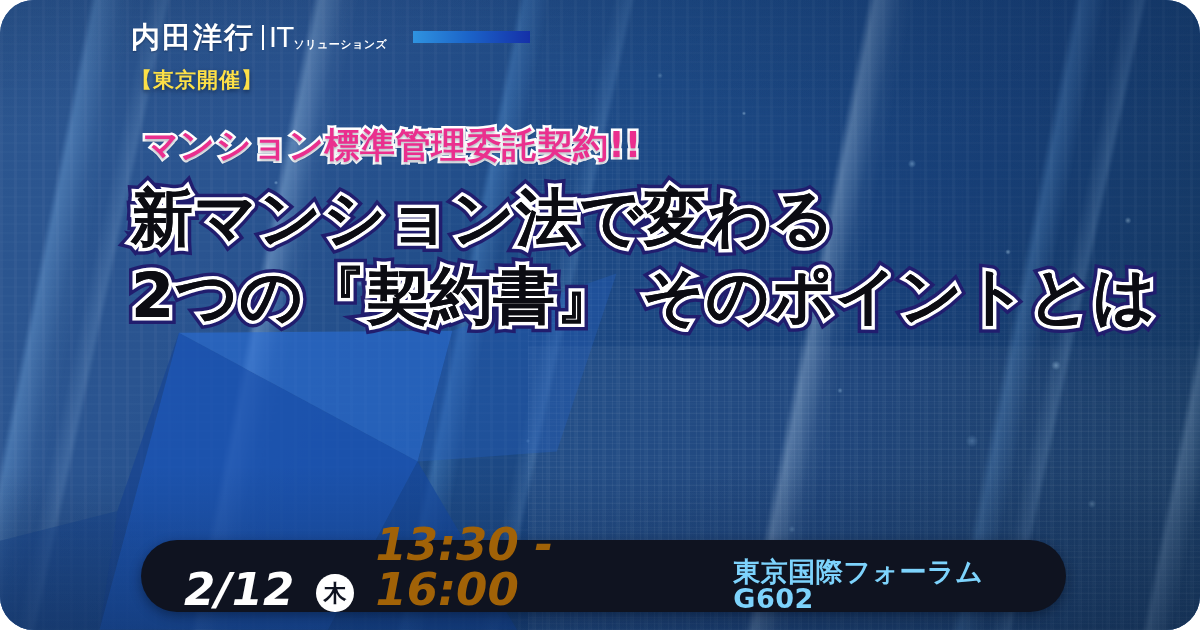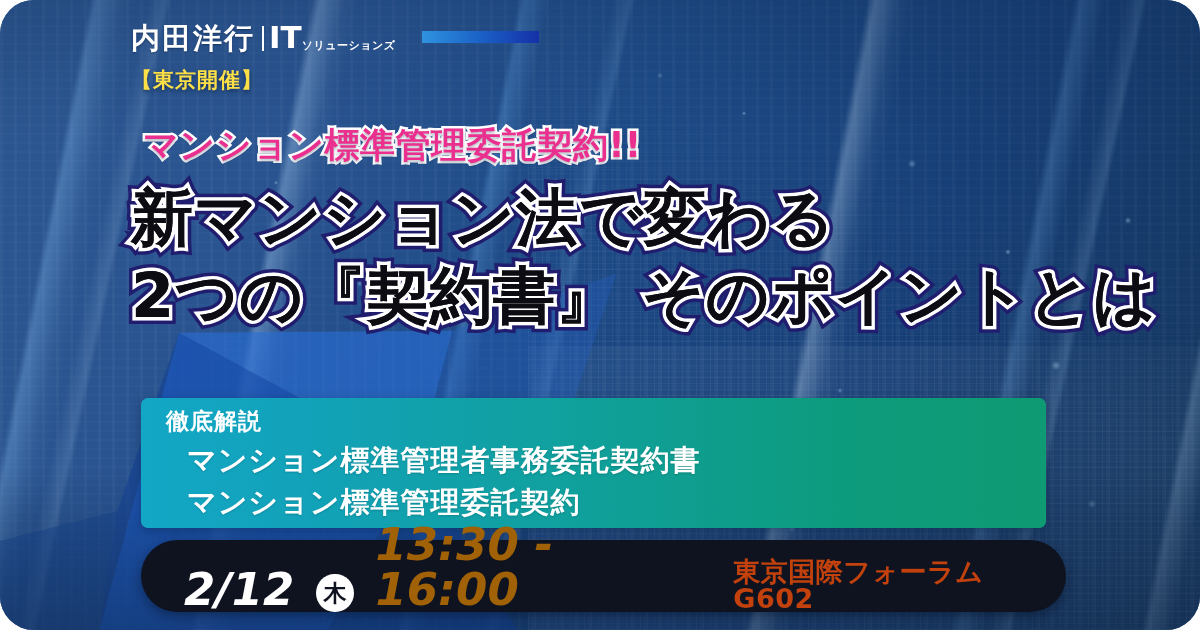--- a/index.html
+++ b/index.html
@@ -113,21 +113,21 @@
   .logo-kanji{
     font-size:29px;line-height:1;font-weight:900;
     letter-spacing:2px;
     text-shadow:0 1px 2px rgba(0,20,50,.45);
   }
   .logo-div{
     display:inline-block;width:2px;height:25px;
     background:#ffffff;margin:0 5px 0 7px;position:relative;top:3px;
   }
   .logo-it{
-    font-size:31px;font-weight:700;line-height:1;letter-spacing:0px;
+    font-size:27px;font-weight:400;line-height:1;letter-spacing:0px;
   }
   .logo-sol{
     font-size:11px;font-weight:900;line-height:1;letter-spacing:.5px;
     position:relative;top:1px;
   }
   .logo-bar{
     width:117px;height:12px;margin-left:14px;
     background:linear-gradient(90deg,#2f93e0 0%,#1b63c8 48%,#1530a8 100%);
   }
 
@@ -215,21 +215,21 @@
     display:flex;align-items:center;justify-content:center;
     font-size:23px;font-weight:900;line-height:1;
   }
   .pill-time{
     margin-left:22px;
     font-size:45px;font-weight:900;font-style:italic;color:#a16207;
     line-height:1;
   }
   .pill-venue{
     margin-left:29px;
-    font-size:27px;font-weight:700;color:#c2410c;line-height:1;
+    font-size:27px;font-weight:700;color:#7dd3fc;line-height:1;
     letter-spacing:.5px;
   }
 </style>
 </head>
 <body>
 
 <div id="banner">
   <div class="card">
 
     <div class="bg-base"></div>
@@ -270,25 +270,20 @@
         <span class="inner">新マンション法で変わる</span>
         <span class="core">新マンション法で変わる</span>
       </div>
       <div class="title-line l2">
         <span class="base">2つの『契約書』 そのポイントとは</span>
         <span class="inner">2つの『契約書』 そのポイントとは</span>
         <span class="core">2つの『契約書』 そのポイントとは</span>
       </div>
     </div>
 
-    <div class="grad-box">
-      <div class="grad-head">徹底解説</div>
-      <div class="grad-item i1">マンション標準管理者事務委託契約書</div>
-      <div class="grad-item i2">マンション標準管理委託契約</div>
-    </div>
 
     <div class="pill">
       <div class="pill-date">2/12</div>
       <div class="dow">木</div>
       <div class="pill-time">13:30 - 16:00</div>
       <div class="pill-venue">東京国際フォーラム G602</div>
     </div>
 
   </div>
 </div>

